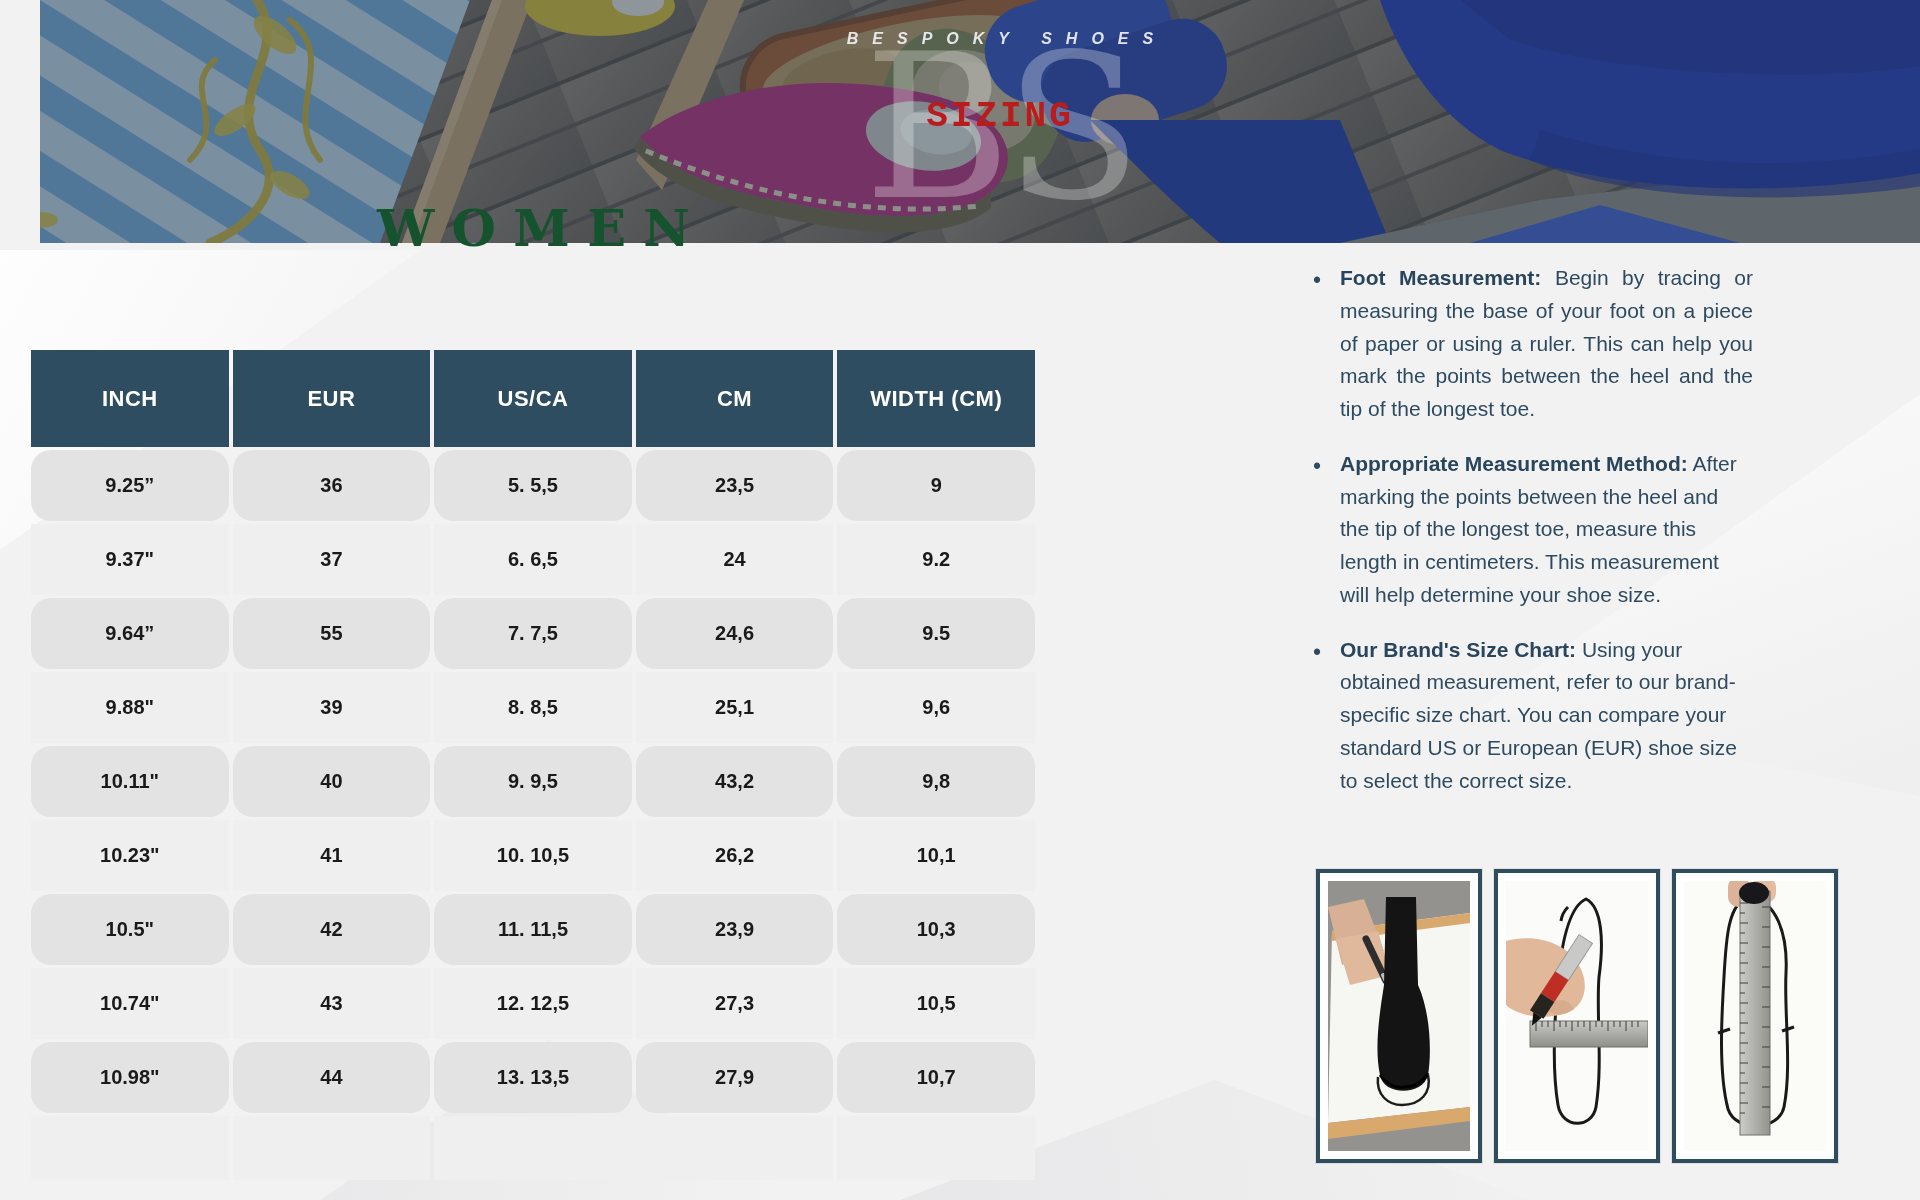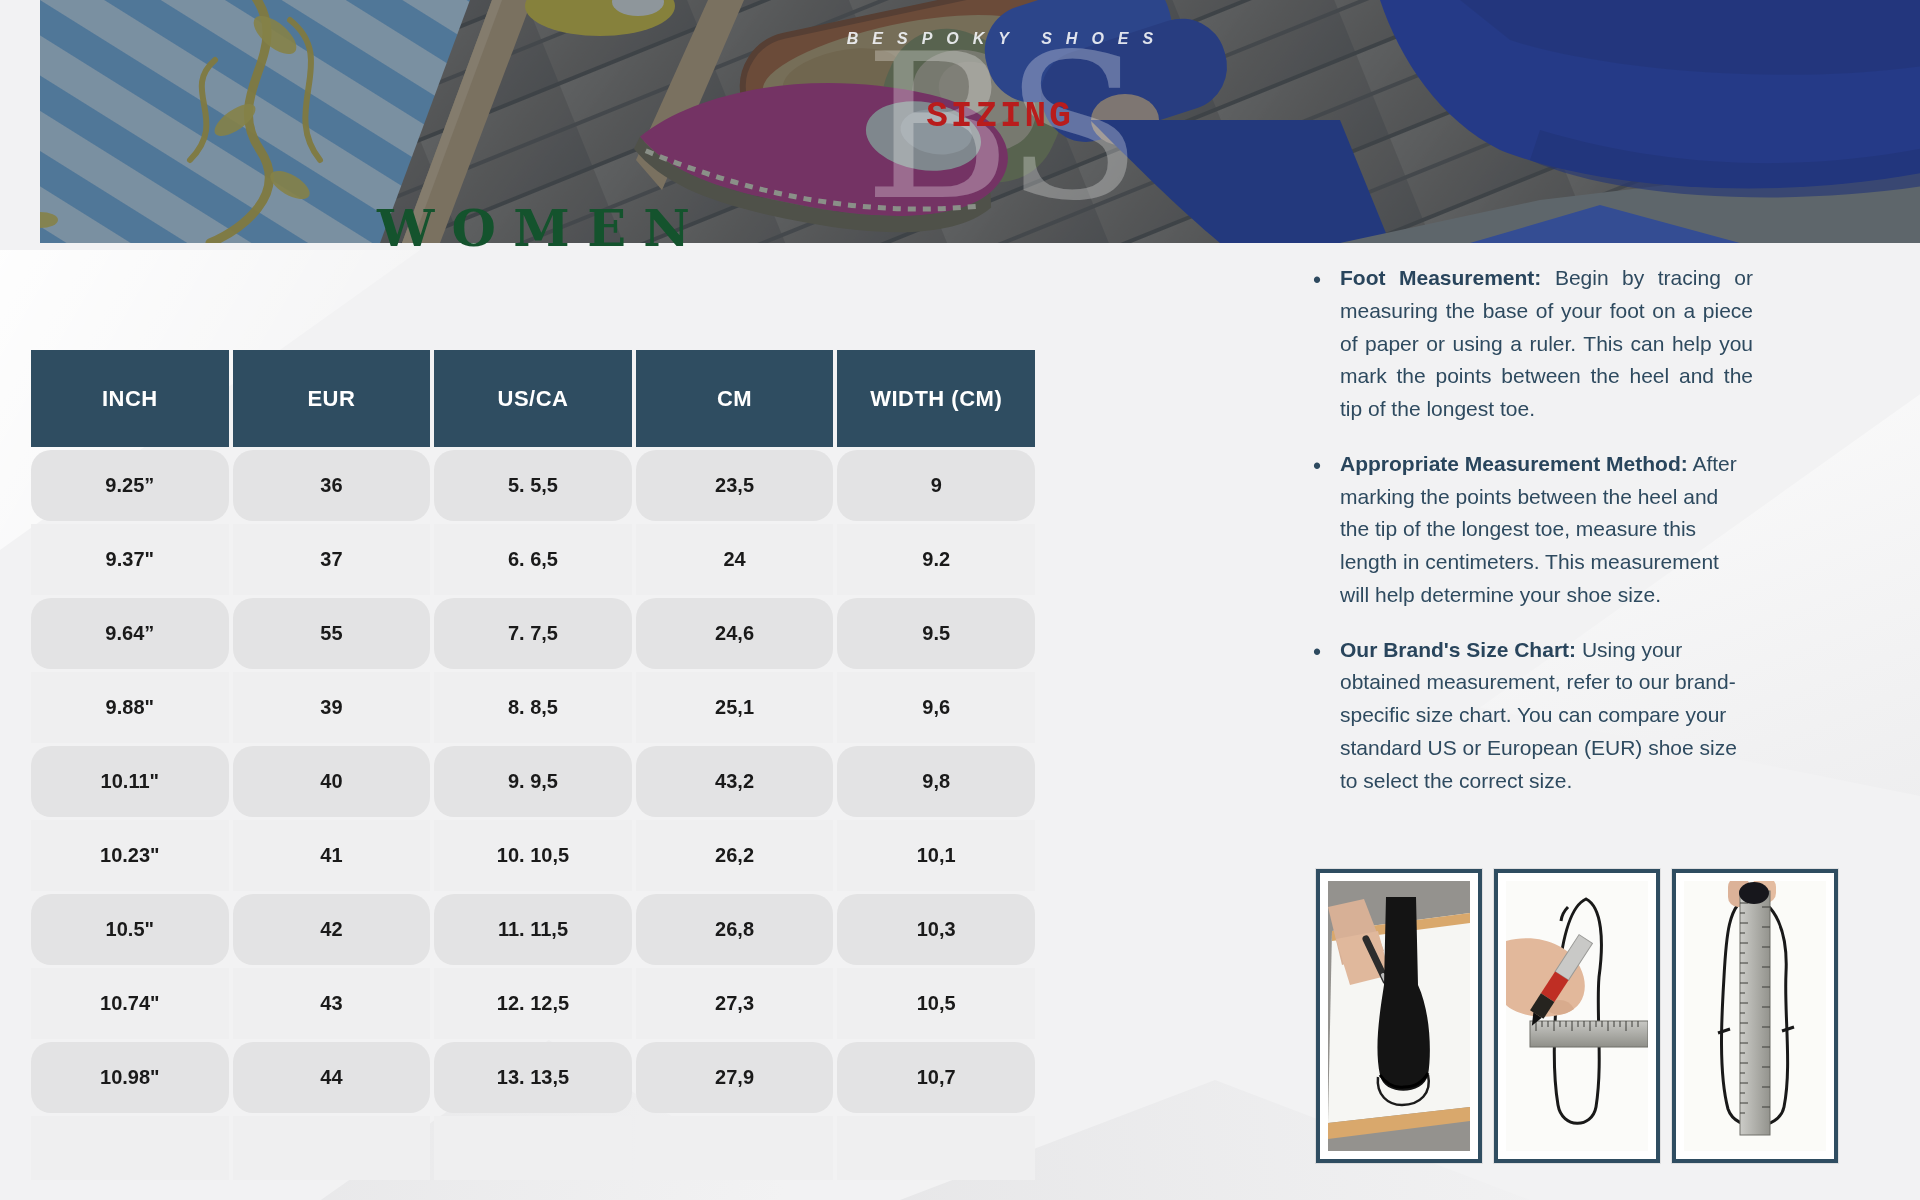--- a/index.html
+++ b/index.html
@@ -289,21 +289,21 @@
           <td>10.23"</td>
           <td>41</td>
           <td>10. 10,5</td>
           <td>26,2</td>
           <td>10,1</td>
         </tr>
         <tr class="dark">
           <td>10.5"</td>
           <td>42</td>
           <td>11. 11,5</td>
-          <td>26,8</td>
+          <td>23,9</td>
           <td>10,3</td>
         </tr>
         <tr class="light">
           <td>10.74"</td>
           <td>43</td>
           <td>12. 12,5</td>
           <td>27,3</td>
           <td>10,5</td>
         </tr>
         <tr class="dark">

